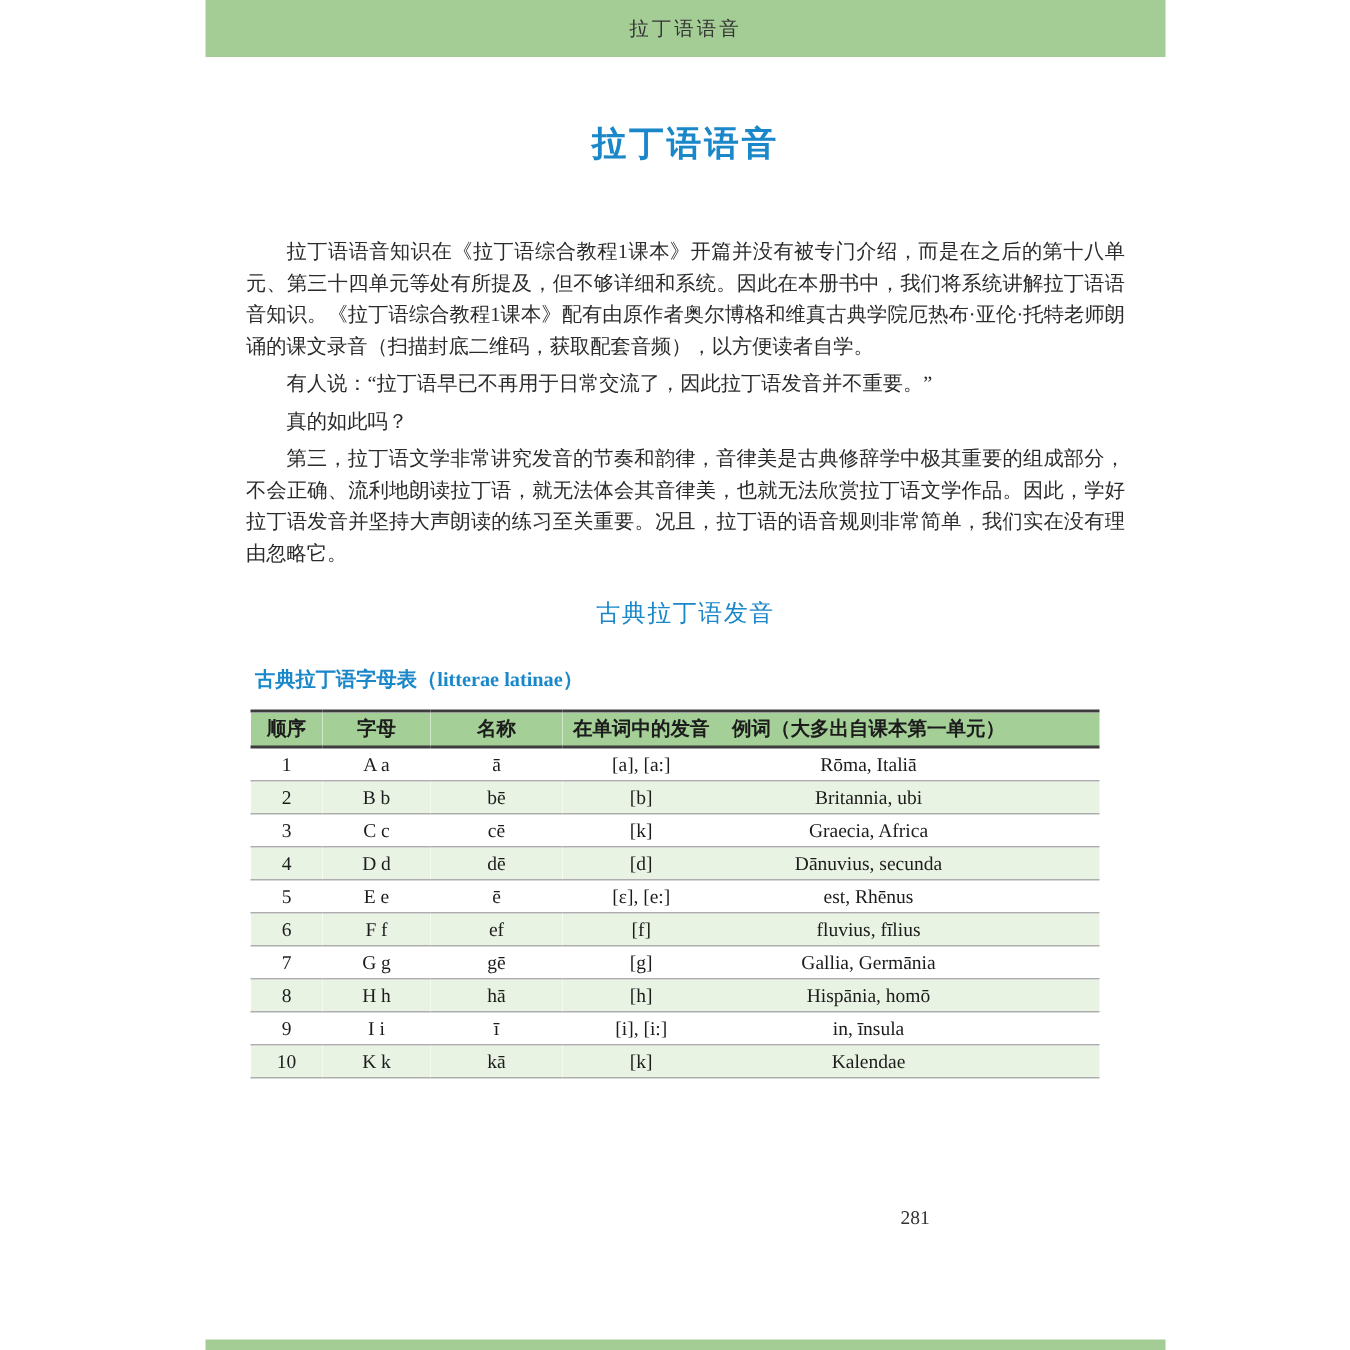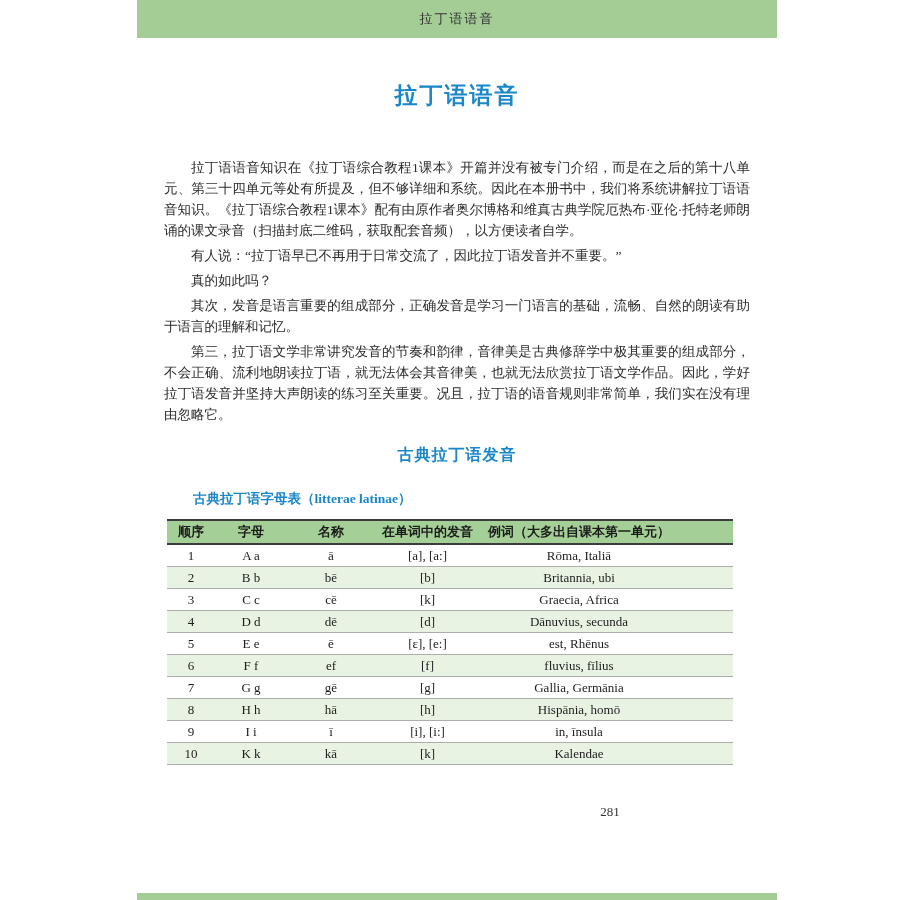--- a/index.html
+++ b/index.html
@@ -44,26 +44,26 @@
     text-align: justify;
   }
   .paragraphs p {
     margin: 4px;
     text-indent: 2em;
   }
   .section-heading {
     margin: 20px 0 0 0;
     text-align: center;
     font-size: 16px;
-    font-weight: bold;
+    font-weight: normal;
     color: #1a87c9;
     letter-spacing: 1px;
   }
   .table-caption {
-    margin: 24px 0 0 56px;
+    margin: 24px 0 0 33px;
     font-size: 13.5px;
     font-weight: bold;
     color: #1a87c9;
   }
   table.alphabet {
     border-collapse: collapse;
     table-layout: fixed;
     width: 566px;
     margin: 11px 0 4px 30px;
   }
@@ -123,21 +123,20 @@
   </div>
 
   <div class="content">
 
     <h1 class="main-title">拉丁语语音</h1>
 
     <div class="paragraphs">
       <p>拉丁语语音知识在《拉丁语综合教程1课本》开篇并没有被专门介绍，而是在之后的第十八单元、第三十四单元等处有所提及，但不够详细和系统。因此在本册书中，我们将系统讲解拉丁语语音知识。《拉丁语综合教程1课本》配有由原作者奥尔博格和维真古典学院厄热布·亚伦·托特老师朗诵的课文录音（扫描封底二维码，获取配套音频），以方便读者自学。</p>
       <p>有人说：“拉丁语早已不再用于日常交流了，因此拉丁语发音并不重要。”</p>
       <p>真的如此吗？</p>
-      <p>其次，发音是语言重要的组成部分，正确发音是学习一门语言的基础，流畅、自然的朗读有助于语言的理解和记忆。</p>
       <p>第三，拉丁语文学非常讲究发音的节奏和韵律，音律美是古典修辞学中极其重要的组成部分，不会正确、流利地朗读拉丁语，就无法体会其音律美，也就无法欣赏拉丁语文学作品。因此，学好拉丁语发音并坚持大声朗读的练习至关重要。况且，拉丁语的语音规则非常简单，我们实在没有理由忽略它。</p>
     </div>
 
     <h2 class="section-heading">古典拉丁语发音</h2>
 
     <h3 class="table-caption">古典拉丁语字母表（litterae latinae）</h3>
 
     <table class="alphabet">
       <colgroup>
         <col class="c1">

